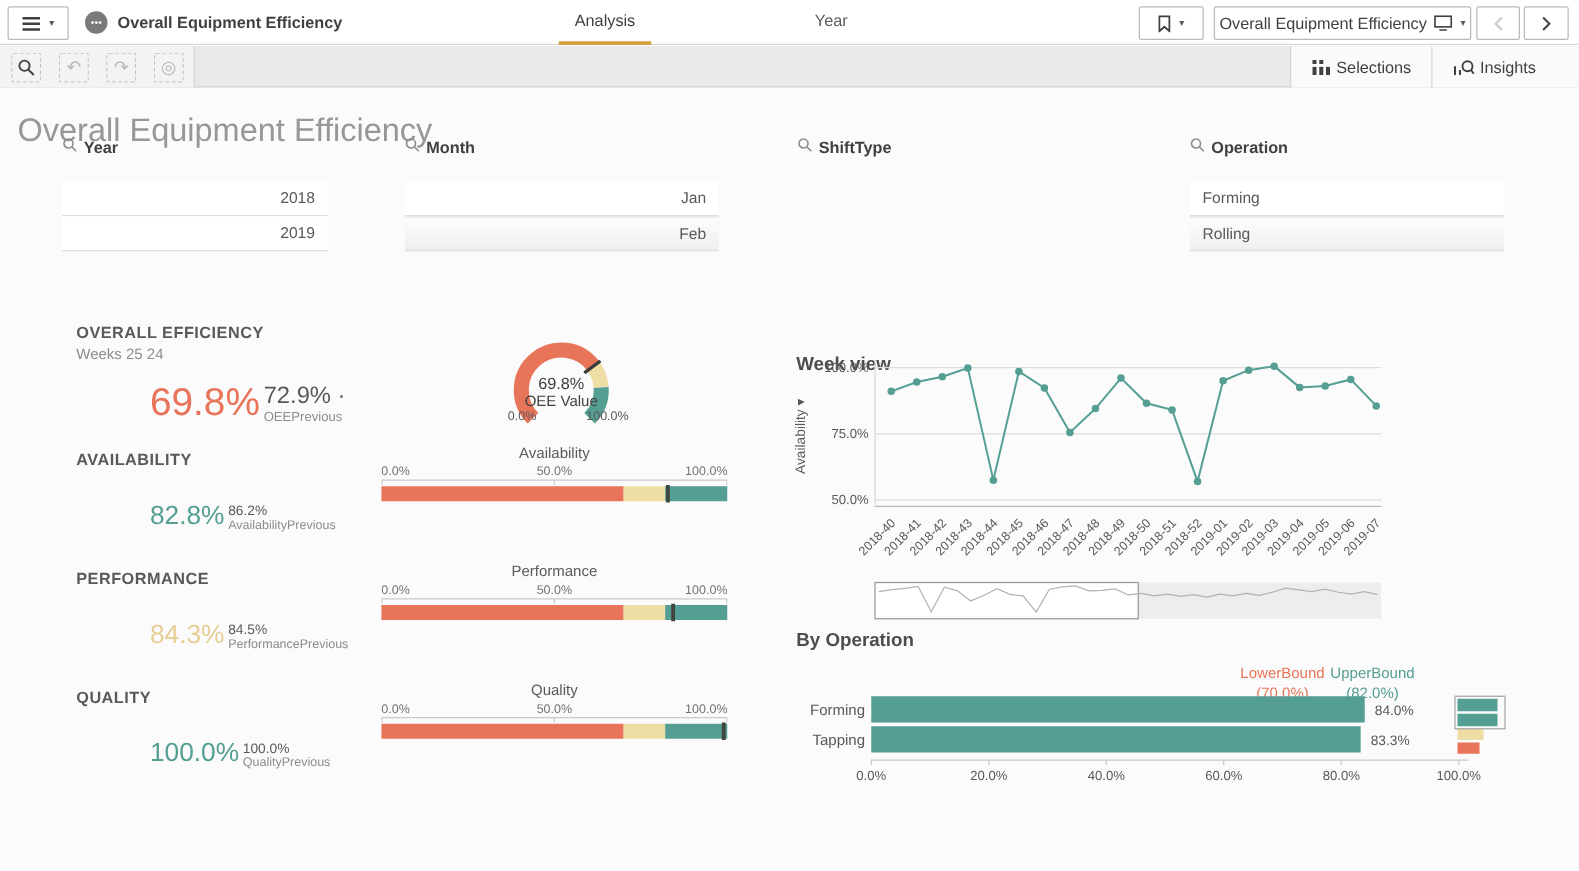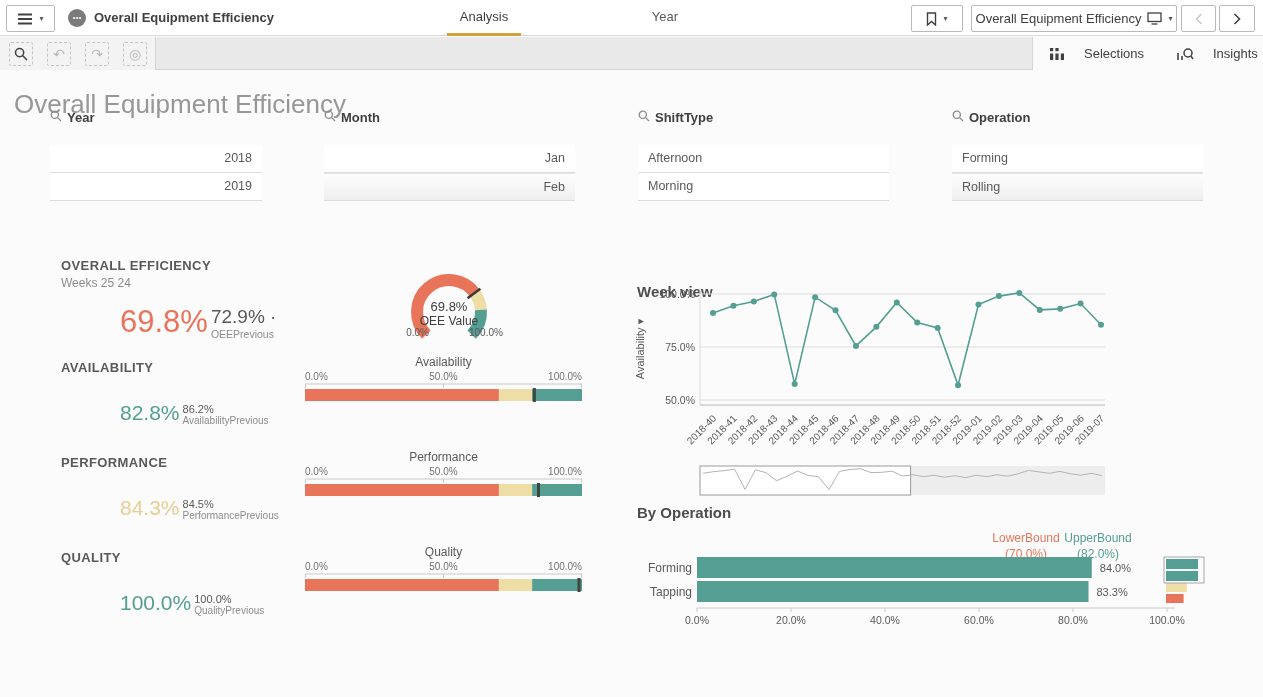--- a/index.html
+++ b/index.html
@@ -27,21 +27,21 @@
   .toolbar{position:absolute;top:37px;left:0;width:1263px;height:33px;background:#e9e9e9;
            border-bottom:1px solid #d4d4d4;z-index:4;}
   .tool-left{position:absolute;top:0;left:0;width:156px;height:33px;background:#f3f3f3;
              border-right:1px solid #d4d4d4;display:flex;align-items:center;gap:14px;padding-left:9px;}
   .tool-ic{width:24px;height:24px;border:1px dashed #c3c3c3;border-radius:2px;display:flex;
            align-items:center;justify-content:center;cursor:pointer;font-size:14px;line-height:1;}
   .tool-ic.disabled{color:#b8b8b8;}
   .tool-ic.enabled{color:#404040;}
   .tool-right{position:absolute;top:0;right:0;left:1032px;height:33px;background:#fafafa;
               border-left:1px solid #d4d4d4;display:flex;align-items:center;}
-  .tool-act{display:flex;align-items:center;gap:19px;font-size:13px;color:#404040;cursor:pointer;
+  .tool-act{display:flex;align-items:center;gap:4px;font-size:13px;color:#404040;cursor:pointer;
             padding:0 16px;height:33px;}
   .tool-div{width:1px;height:33px;background:#d9d9d9;}
 
   
   .page-title{position:absolute;top:72px;left:14px;font-size:26px;font-weight:400;color:#979797;}
 
   
   .fpane{position:absolute;top:110px;}
   .fhead{display:flex;align-items:flex-start;gap:5px;height:18px;font-size:13px;font-weight:700;
          color:#404040;cursor:pointer;}
@@ -202,24 +202,20 @@
           <div class="frow r shaded">Feb</div>
         </div>
       </div>
       <div class="fpane abs" style="left: 638px; width: 251px;">
         <div class="fhead">
           <svg width="12" height="12" viewBox="0 0 12 12">
             <circle cx="4.8" cy="4.8" r="3.6" fill="none" stroke="#8c8c8c" stroke-width="1.3"></circle>
             <line x1="7.6" y1="7.6" x2="11" y2="11" stroke="#8c8c8c" stroke-width="1.3"></line>
           </svg>
           <span>ShiftType</span>
-        </div>
-        <div class="frows">
-          <div class="frow l">Afternoon</div>
-          <div class="frow l">Morning</div>
         </div>
       </div>
       <div class="fpane abs" style="left: 952px; width: 251px;">
         <div class="fhead">
           <svg width="12" height="12" viewBox="0 0 12 12">
             <circle cx="4.8" cy="4.8" r="3.6" fill="none" stroke="#8c8c8c" stroke-width="1.3"></circle>
             <line x1="7.6" y1="7.6" x2="11" y2="11" stroke="#8c8c8c" stroke-width="1.3"></line>
           </svg>
           <span>Operation</span>
         </div>

